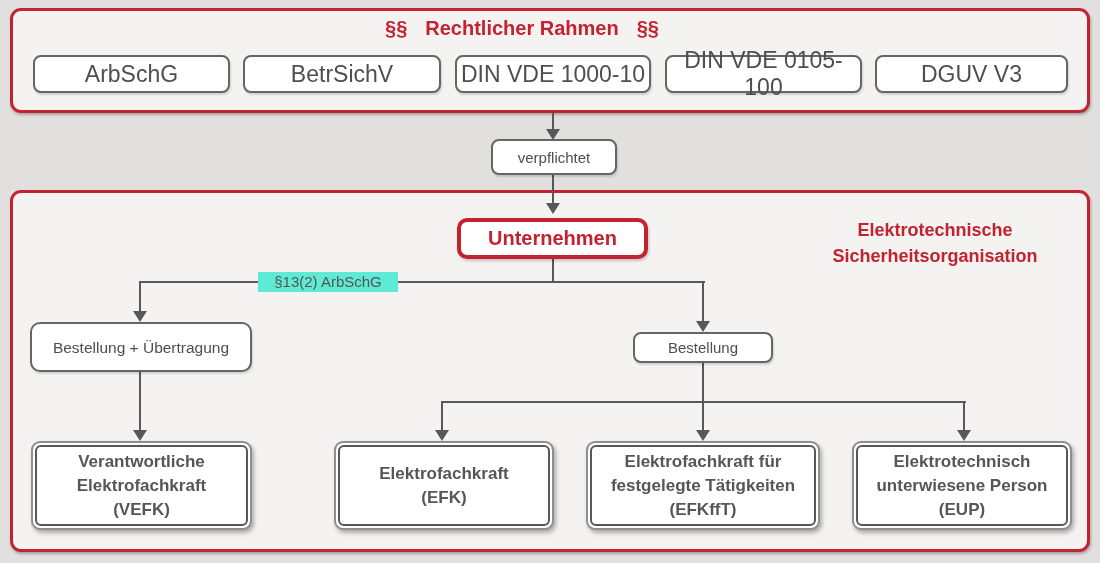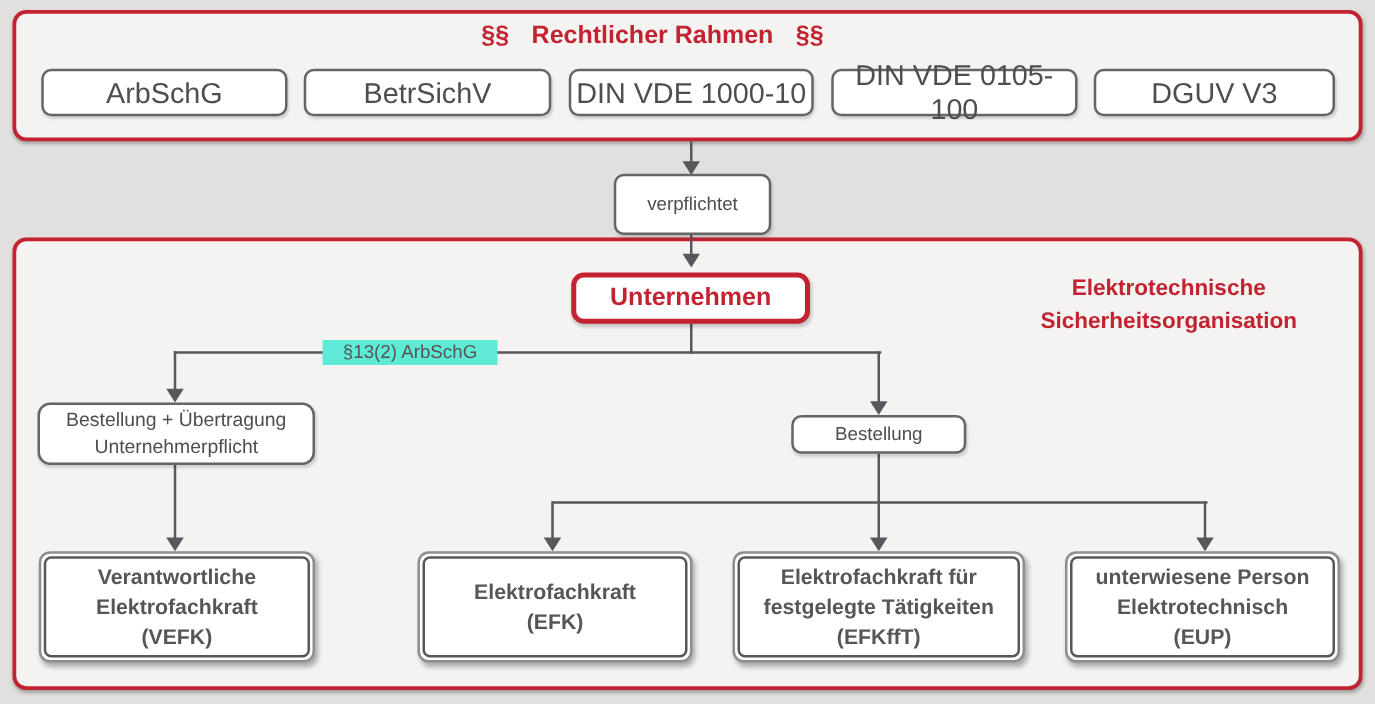--- a/index.html
+++ b/index.html
@@ -124,21 +124,21 @@
 
 <div class="node legal-node" style="left:33px;width:197px;">ArbSchG</div>
 <div class="node legal-node" style="left:243px;width:198px;">BetrSichV</div>
 <div class="node legal-node" style="left:455px;width:196px;">DIN VDE 1000-10</div>
 <div class="node legal-node" style="left:665px;width:197px;">DIN VDE 0105-100</div>
 <div class="node legal-node" style="left:875px;width:193px;">DGUV V3</div>
 
 <div class="vline" style="left:552px;top:113px;height:17px;"></div>
 <div class="ah" style="left:546px;top:129px;"></div>
 
-<div class="node node-sm" style="left:491px;top:139px;width:126px;height:49px;">verpflichtet</div>
+<div class="node node-sm" style="left:491px;top:139px;width:126px;height:36px;">verpflichtet</div>
 
 <div class="vline" style="left:552px;top:172px;height:32px;"></div>
 <div class="ah" style="left:546px;top:203px;"></div>
 
 <div class="section" style="left:10px;top:190px;width:1080px;height:362px;"></div>
 
 <div class="org-title">
   <div>Elektrotechnische</div>
   <div>Sicherheitsorganisation</div>
 </div>
@@ -147,21 +147,20 @@
 
 <div class="vline" style="left:552px;top:259px;height:24px;"></div>
 <div class="hline" style="left:139px;top:281px;width:566px;"></div>
 <div class="line-label">§13(2) ArbSchG</div>
 
 <div class="vline" style="left:139px;top:281px;height:31px;"></div>
 <div class="ah" style="left:133px;top:311px;"></div>
 
 <div class="node node-multi" style="left:30px;top:322px;width:222px;height:50px;">
   <div>Bestellung + Übertragung</div>
-  <div>Unternehmerpflicht</div>
 </div>
 
 <div class="vline" style="left:139px;top:372px;height:59px;"></div>
 <div class="ah" style="left:133px;top:430px;"></div>
 
 <div class="vline" style="left:702px;top:281px;height:41px;"></div>
 <div class="ah" style="left:696px;top:321px;"></div>
 
 <div class="node node-sm" style="left:633px;top:332px;width:140px;height:31px;">Bestellung</div>
 
@@ -193,17 +192,17 @@
 <div class="role" style="left:586px;width:234px;">
   <div class="role-inner">
     <div>Elektrofachkraft für</div>
     <div>festgelegte Tätigkeiten</div>
     <div>(EFKffT)</div>
   </div>
 </div>
 
 <div class="role" style="left:852px;width:220px;">
   <div class="role-inner">
+    <div>Elektrotechnisch</div>
     <div>unterwiesene Person</div>
-    <div>Elektrotechnisch</div>
     <div>(EUP)</div>
   </div>
 </div>
 
 </body></html>

